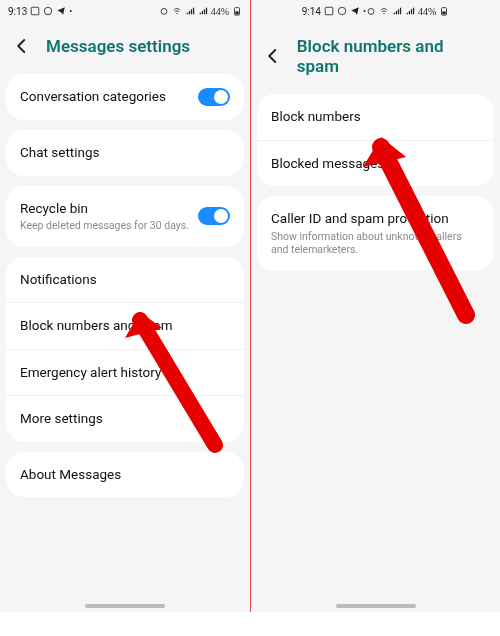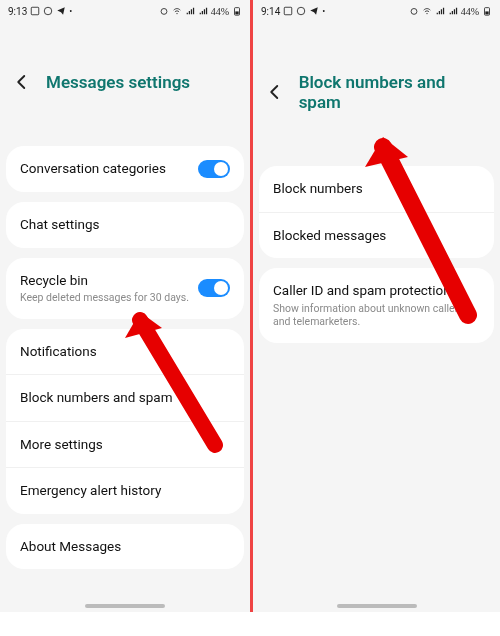--- a/index.html
+++ b/index.html
@@ -11,23 +11,22 @@
     background: #fff;
     overflow: hidden;
   }
   .pane {
     width: 250px;
     height: 612px;
     background: #f5f5f5;
     position: relative;
     display: flex;
     flex-direction: column;
-    gap: 36px;
-  }
-  .pane + .pane { border-left: 3px solid #ef4444; }
+  }
+  .pane + .pane { border-left: 1px solid #ef4444; align-items: center; }
 
   
   .status-bar {
     height: 22px;
     background: #f5f5f5;
     display: flex;
     align-items: center;
     justify-content: space-between;
     padding: 0 8px;
     font-size: 10px;
@@ -203,26 +202,26 @@
             <div class="row-title">Notifications</div>
           </div>
       </div>
       <div class="row">
         <div class="row-text">
             <div class="row-title">Block numbers and spam</div>
           </div>
       </div>
       <div class="row">
         <div class="row-text">
+            <div class="row-title">Emergency alert history</div>
+          </div>
+      </div>
+      <div class="row">
+        <div class="row-text">
             <div class="row-title">More settings</div>
-          </div>
-      </div>
-      <div class="row">
-        <div class="row-text">
-            <div class="row-title">Emergency alert history</div>
           </div>
       </div>
     </div>
 
     <div class="card">
       <div class="row">
         <div class="row-text">
             <div class="row-title">About Messages</div>
           </div>
       </div>

